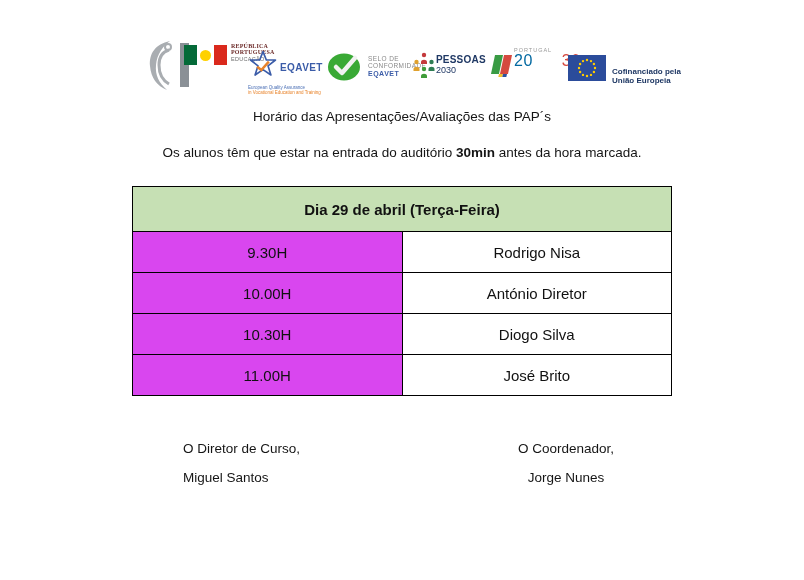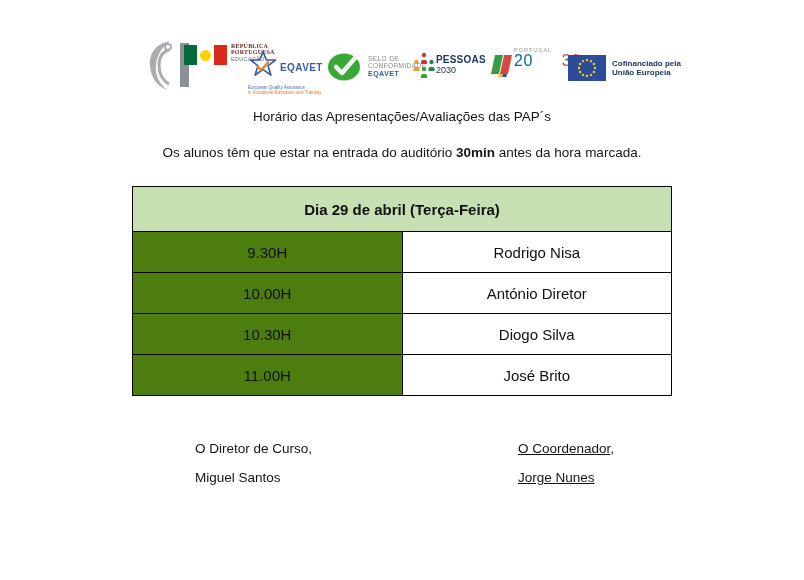--- a/index.html
+++ b/index.html
@@ -44,42 +44,42 @@
   .pt-flag .r{width:8px;height:19px;background:#d5493f;}
   .pt-flag .y{position:absolute;left:8px;bottom:-3px;width:4px;height:3px;background:#f2c12e;}
   .pt-flag .b{position:absolute;left:12px;bottom:-3px;width:4px;height:3px;background:#2a52a0;}
   .pt-textcol{margin-left:4px;}
   .pt-label{font:5.5px "Liberation Sans",sans-serif;color:#9a9a9a;letter-spacing:1px;}
   .pt-2030{font:300 16px "Liberation Sans",sans-serif;letter-spacing:.5px;line-height:16px;}
   .pt-2030 .g{color:#0369a1;}
   .pt-2030 .r{color:#d5493f;padding-left:29px;}
 
   
-  .eu-text{margin-left:6px;margin-top:4px;line-height:9px;}
+  .eu-text{margin-left:6px;margin-top:12px;line-height:9px;}
   .eu-text div{font:bold 8px "Liberation Sans",sans-serif;color:#1f3864;}
 
   
   .doc-title{position:absolute;top:109px;left:132px;width:540px;text-align:center;
              font-size:13.5px;color:#151515;}
   .doc-title b{font-weight:normal;}
   .notice{position:absolute;top:145px;left:132px;width:540px;text-align:center;
           font-size:13.5px;color:#151515;}
 
   
   .sched{position:absolute;top:186px;left:132px;width:540px;border-collapse:collapse;
          table-layout:fixed;font-size:15px;color:#111;}
   .sched td{border:1.5px solid #000;text-align:center;vertical-align:middle;padding:4px;}
   .sched .hdr{height:36px;background:#c6e0b4;font-weight:bold;font-size:15px;}
-  .sched .time-cell{height:32px;background:#4d7c0f;width:50%;}
+  .sched .time-cell{height:32px;background:#d946ef;width:50%;}
   .sched .name-cell{height:32px;background:#ffffff;width:50%;}
 
   
-  .sig{position:absolute;top:434px;font-size:13.5px;color:#151515;line-height:29px;margin-left:12px;}
+  .sig{position:absolute;top:434px;font-size:13.5px;color:#151515;line-height:29px;}
   .sig-left{left:183px;text-align:left;}
-  .sig-right{left:506px;width:120px;text-align:left;text-decoration:underline;}
+  .sig-right{left:506px;width:120px;text-align:center;}
 </style>
 </head>
 <body>
 
 <div id="page">
 
   <div class="logo" style="left:142px;top:39px;">
     <span>
       <svg width="36" height="53" viewBox="0 0 36 53">
         <path d="M28 2 C13 5 7 15 8 27 C9 39 15 47 25 51 C17 44 13 36 14 26 C15 15 21 7 28 2 Z" fill="#a9adb1"></path>

